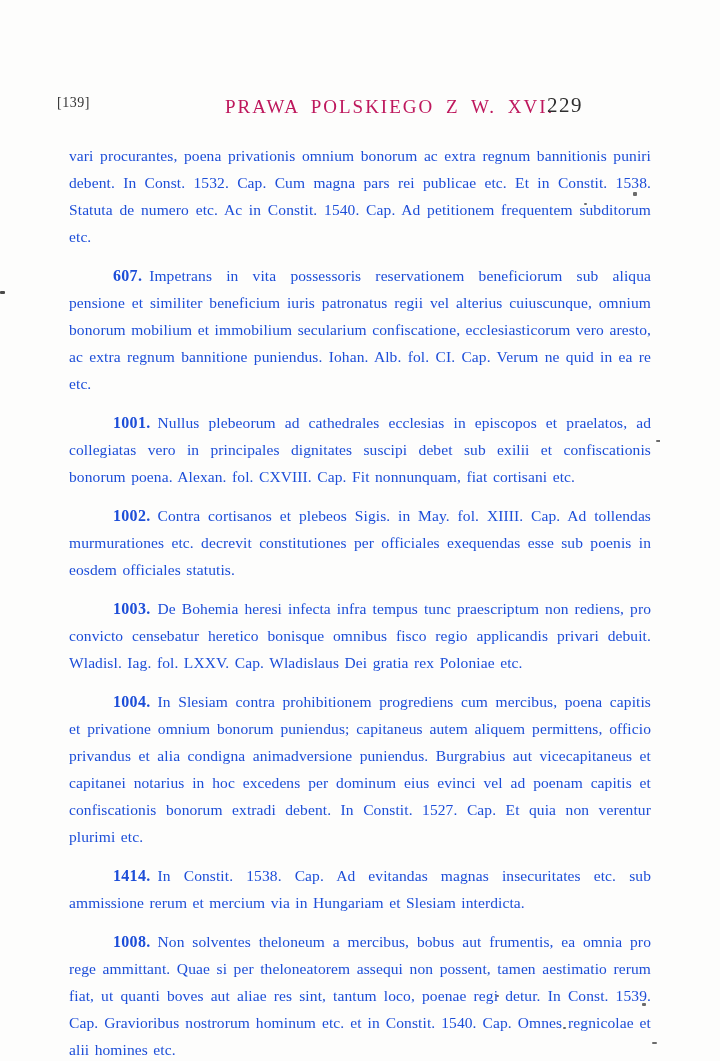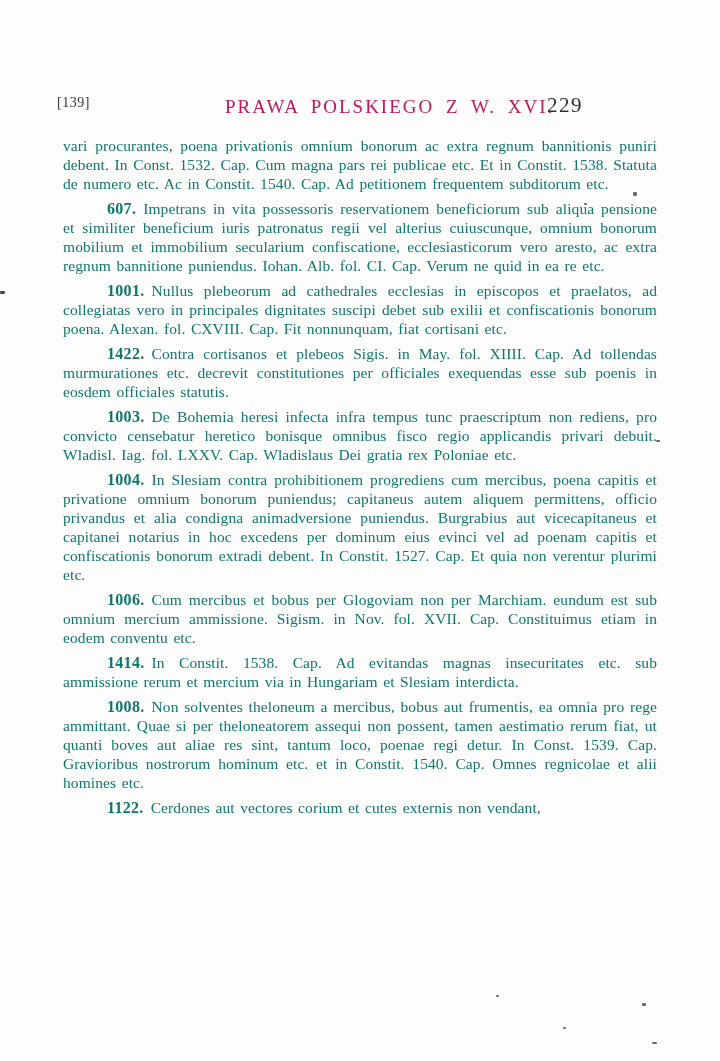--- a/index.html
+++ b/index.html
@@ -51,29 +51,29 @@
     color: #2e2e2e;
   }
   
   .text-block {
     position: absolute;
     left: 57px;
     top: 130px;
     width: 606px;
   }
   .para {
-    margin: 6px;
+    margin: 12px;
     font-size: 15.5px;
-    line-height: 19px;
+    line-height: 27px;
     text-align: justify;
     text-justify: inter-word;
     word-spacing: 1.5px;
     letter-spacing: 0.1px;
     text-indent: 44px;
-    color: #0f766e;
+    color: #1d4ed8;
   }
   .para.continuation {
     text-indent: 0;
   }
   .pnum {
     font-weight: 700;
     font-size: 16px;
     padding-right: 7px;
     letter-spacing: 0.3px;
   }
@@ -99,30 +99,27 @@
     <p class="para continuation">
       <span class="ptext">vari procurantes, poena privationis omnium bonorum ac extra regnum bannitionis puniri debent. In Const. 1532. Cap. Cum magna pars rei publicae etc. Et in Constit. 1538. Statuta de numero etc. Ac in Constit. 1540. Cap. Ad petitionem frequentem subditorum etc.</span>
     </p>
     <p class="para">
       <span class="pnum">607.</span><span class="ptext">Impetrans in vita possessoris reservationem beneficiorum sub aliqua pensione et similiter beneficium iuris patronatus regii vel alterius cuiuscunque, omnium bonorum mobilium et immobilium secularium confiscatione, ecclesiasticorum vero aresto, ac extra regnum bannitione puniendus. Iohan. Alb. fol. CI. Cap. Verum ne quid in ea re etc.</span>
     </p>
     <p class="para">
       <span class="pnum">1001.</span><span class="ptext">Nullus plebeorum ad cathedrales ecclesias in episcopos et praelatos, ad collegiatas vero in principales dignitates suscipi debet sub exilii et confiscationis bonorum poena. Alexan. fol. CXVIII. Cap. Fit nonnunquam, fiat cortisani etc.</span>
     </p>
     <p class="para">
-      <span class="pnum">1422.</span><span class="ptext">Contra cortisanos et plebeos Sigis. in May. fol. XIIII. Cap. Ad tollendas murmurationes etc. decrevit constitutiones per officiales exequendas esse sub poenis in eosdem officiales statutis.</span>
+      <span class="pnum">1002.</span><span class="ptext">Contra cortisanos et plebeos Sigis. in May. fol. XIIII. Cap. Ad tollendas murmurationes etc. decrevit constitutiones per officiales exequendas esse sub poenis in eosdem officiales statutis.</span>
     </p>
     <p class="para">
       <span class="pnum">1003.</span><span class="ptext">De Bohemia heresi infecta infra tempus tunc praescriptum non rediens, pro convicto censebatur heretico bonisque omnibus fisco regio applicandis privari debuit. Wladisl. Iag. fol. LXXV. Cap. Wladislaus Dei gratia rex Poloniae etc.</span>
     </p>
     <p class="para">
       <span class="pnum">1004.</span><span class="ptext">In Slesiam contra prohibitionem progrediens cum mercibus, poena capitis et privatione omnium bonorum puniendus; capitaneus autem aliquem permittens, officio privandus et alia condigna animadversione puniendus. Burgrabius aut vicecapitaneus et capitanei notarius in hoc excedens per dominum eius evinci vel ad poenam capitis et confiscationis bonorum extradi debent. In Constit. 1527. Cap. Et quia non verentur plurimi etc.</span>
-    </p>
-    <p class="para">
-      <span class="pnum">1006.</span><span class="ptext">Cum mercibus et bobus per Glogoviam non per Marchiam. eundum est sub omnium mercium ammissione. Sigism. in Nov. fol. XVII. Cap. Constituimus etiam in eodem conventu etc.</span>
     </p>
     <p class="para">
       <span class="pnum">1414.</span><span class="ptext">In Constit. 1538. Cap. Ad evitandas magnas insecuritates etc. sub ammissione rerum et mercium via in Hungariam et Slesiam interdicta.</span>
     </p>
     <p class="para">
       <span class="pnum">1008.</span><span class="ptext">Non solventes theloneum a mercibus, bobus aut frumentis, ea omnia pro rege ammittant. Quae si per theloneatorem assequi non possent, tamen aestimatio rerum fiat, ut quanti boves aut aliae res sint, tantum loco, poenae regi detur. In Const. 1539. Cap. Gravioribus nostrorum hominum etc. et in Constit. 1540. Cap. Omnes regnicolae et alii homines etc.</span>
     </p>
     <p class="para">
       <span class="pnum">1122.</span><span class="ptext">Cerdones aut vectores corium et cutes externis non vendant,</span>
     </p>

